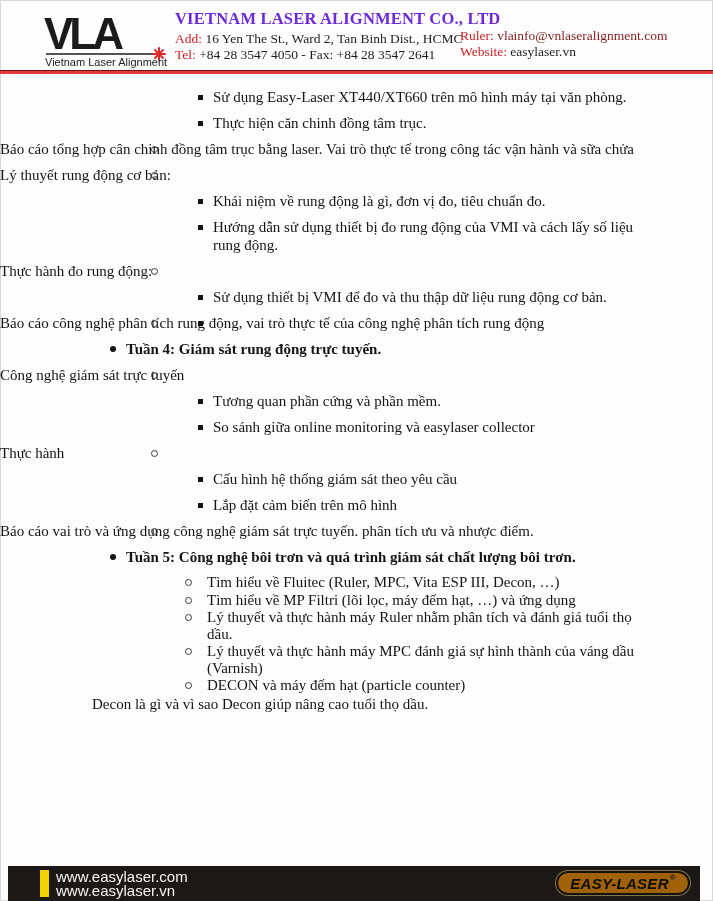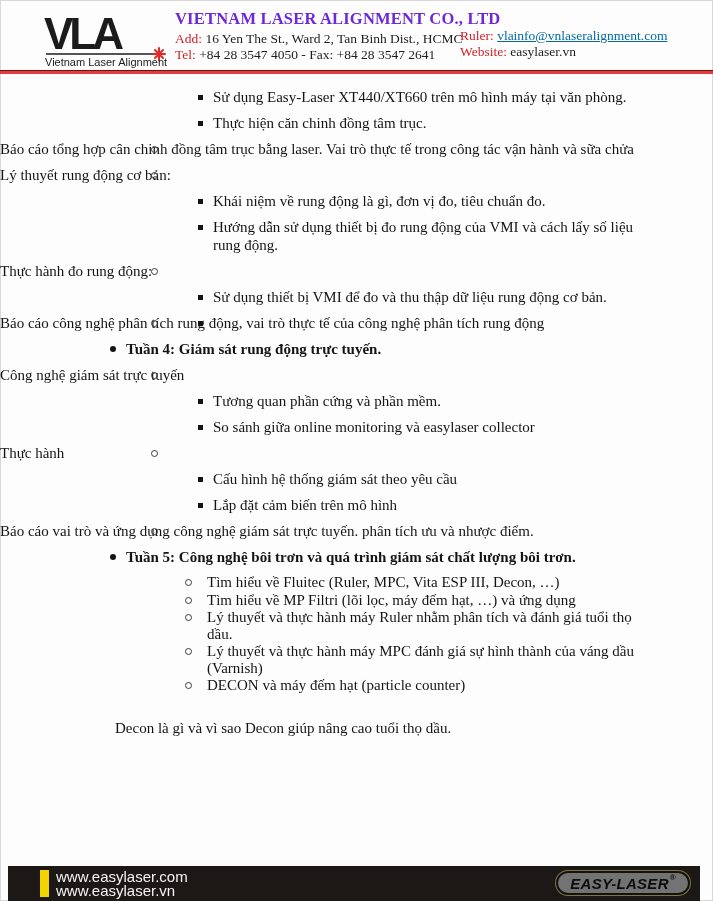--- a/index.html
+++ b/index.html
@@ -16,56 +16,56 @@
   
   .hdr-logo{position:absolute;left:18px;top:7px;width:155px;height:62px;}
   .company{position:absolute;left:175px;top:9px;}
   .company-name{
     font-size:16.5px;font-weight:bold;color:#6d28d9;
     letter-spacing:.2px;margin-bottom:2px;
   }
   .hdr-line{font-size:13.5px;line-height:15.5px;color:#1d1d1d;}
   .red-label{color:#cf2127;}
   .contact{position:absolute;left:460px;top:28px;font-size:13.5px;line-height:16px;}
-  .email-link{color:#0369a1;text-decoration:underline;cursor:pointer;}
+  .email-link{color:#7f1d1d;cursor:pointer;}
   .red-rule{
     position:absolute;left:0;right:0;top:70px;height:3px;
     background:#e23b3e;border-top:1.5px solid #701015;
   }
   
   .doc-body{
     position:absolute;left:0;right:0;top:76px;bottom:36px;
     padding:12px 66px 0 0;box-sizing:border-box;overflow:hidden;
   }
   .item{position:relative;font-size:15px;line-height:18px;margin-bottom:8px;}
   .item.disc{padding-left:126px;font-weight:bold;margin-top:1px;}
   .item.circle{font-family:Liberation Serif, serif;}
   .item.square{padding-left:213px;}
   .item.circle-tight{padding-left:207px;line-height:16.5px;margin-bottom:1px;}
-  .item.plain{padding-left:115px;margin-top:25px;}
+  .item.plain{padding-left:92px;margin-top:1px;}
   .bullet{position:absolute;display:block;}
   .item.disc .bullet{left:110px;top:6px;width:6px;height:6px;border-radius:50%;background:#141414;}
   .item.circle .bullet{left:151px;top:6px;width:5px;height:5px;border-radius:50%;border:1.2px solid #3c3c3c;background:transparent;}
   .item.circle-tight .bullet{left:185px;top:5px;width:5px;height:5px;border-radius:50%;border:1.2px solid #3c3c3c;background:transparent;}
   .item.square .bullet{left:198px;top:7px;width:5px;height:5px;background:#141414;}
   
   .footer-bar{
     position:absolute;left:8px;right:13px;bottom:0;height:35px;
     background:#1c1815;
   }
   .footer-accent{
     position:absolute;left:32px;top:4px;width:9px;height:27px;background:#f2d405;
   }
   .footer-urls{
     position:absolute;left:48px;top:4px;
     font-family:"Liberation Sans",sans-serif;font-size:15px;line-height:14px;color:#f4f4f4;
   }
   .el-logo{
     position:absolute;right:10px;top:5px;height:24px;
-    background:#737373;border:2px solid #14120e;border-radius:14px;
+    background:#a16207;border:2px solid #14120e;border-radius:14px;
     box-shadow:0 0 0 1px #7d7747;
     display:flex;align-items:center;padding:0 12px;
     font-family:"Liberation Sans",sans-serif;font-style:italic;font-weight:bold;
     font-size:15px;letter-spacing:.3px;color:#0d0d0d;box-sizing:border-box;
   }
   .el-reg{font-size:8px;font-style:normal;vertical-align:super;margin-left:1px;align-self:flex-start;line-height:10px;}
 </style>
 </head>
 <body>
 

